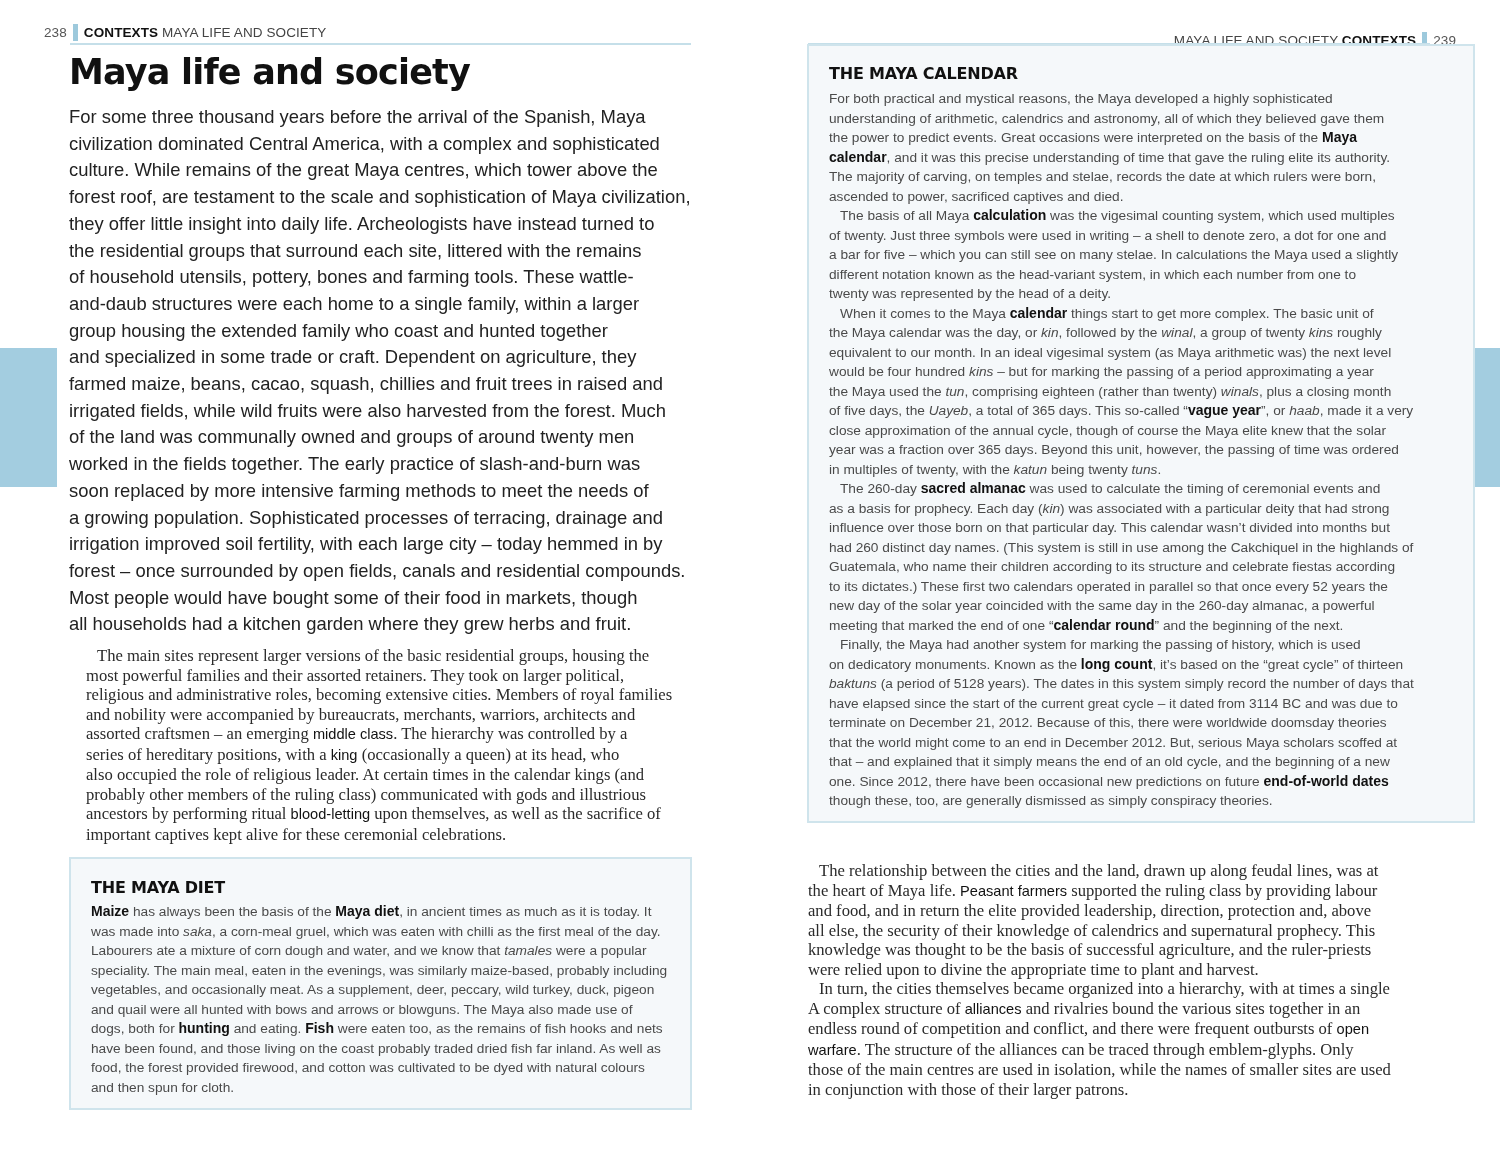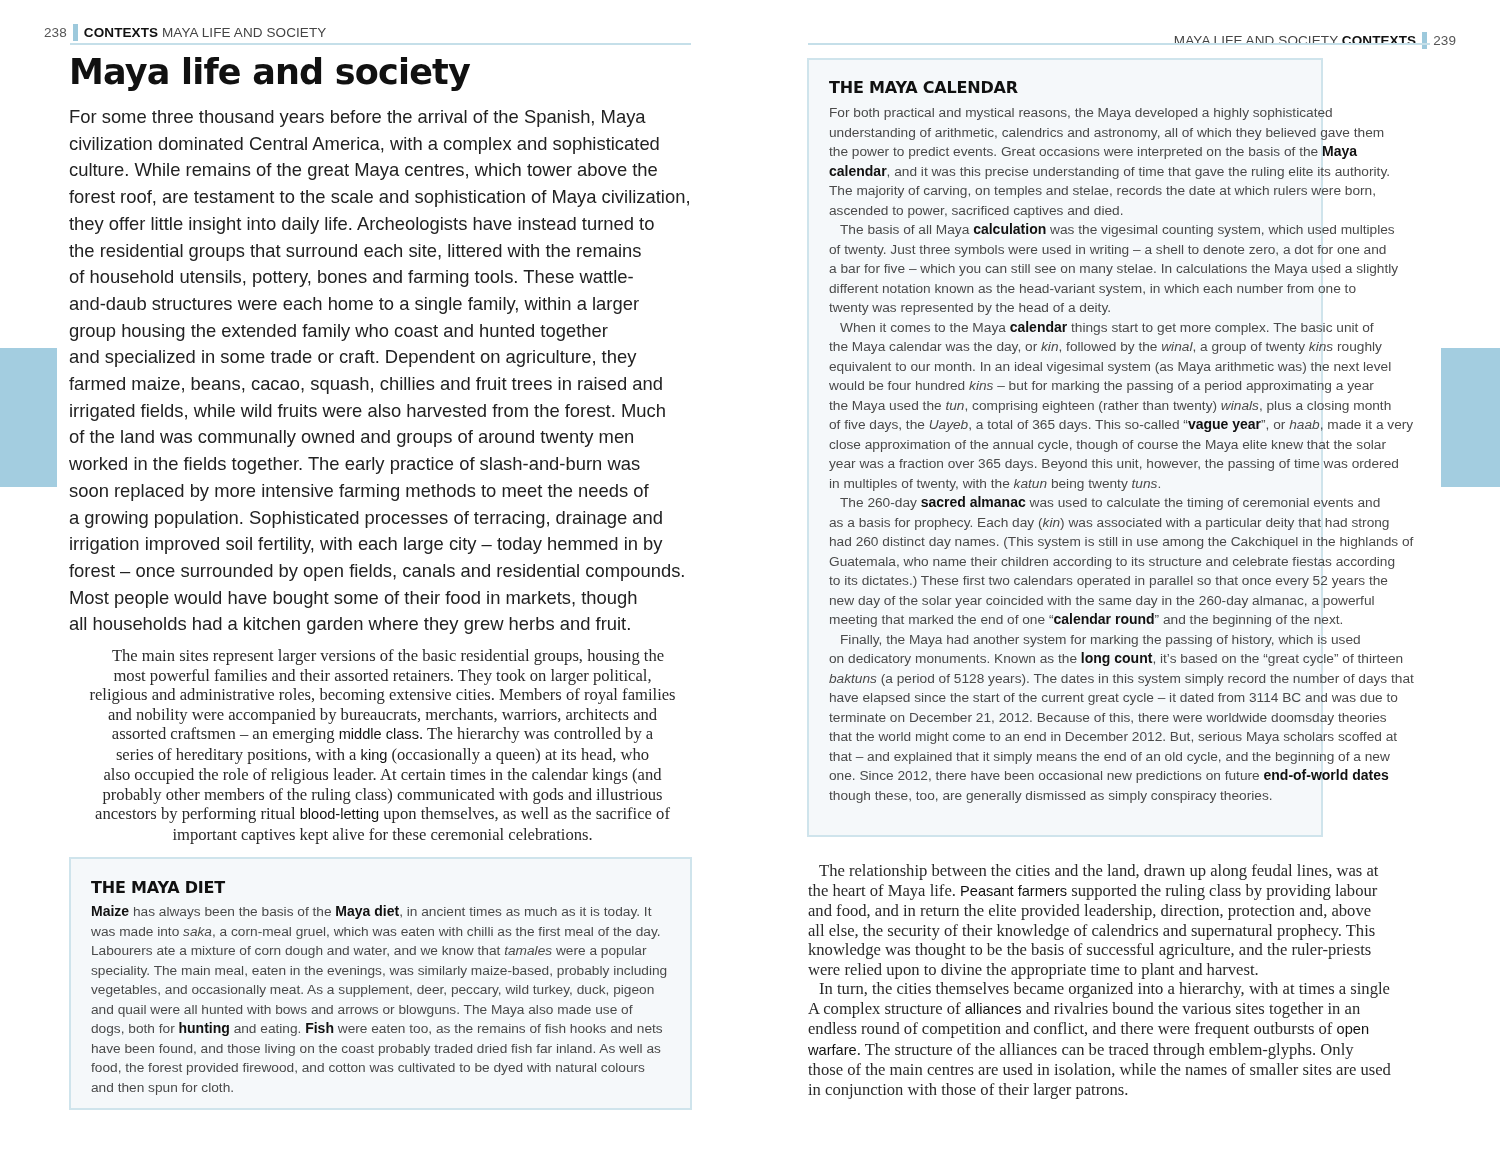--- a/index.html
+++ b/index.html
@@ -44,30 +44,30 @@
     font-family: "Liberation Sans", sans-serif; font-size: 18.4px; color: #222;
     line-height: 26.7px;
   }
   .line { white-space: nowrap; display: block; }
 
   
   .serif {
     font-family: "Liberation Serif", serif; font-size: 16.6px; color: #2a2a2a; line-height: 19.5px;
   }
   .serif .b { font-family: "Liberation Sans", sans-serif; font-size: 14.6px; color: #111; }
-  .body-left { position: absolute; left: 70px; top: 646px; width: 625px; text-align: center; }
+  .body-left { position: absolute; left: 86px; top: 646px; width: 625px; }
   .body-right { position: absolute; left: 58px; top: 861px; width: 625px; }
   .indent { padding-left: 11px; }
 
   
   .box {
     position: absolute; background: #f5f8fa; border: 2px solid #cfe4ec; box-sizing: border-box;
   }
   .box-diet { left: 69px; top: 857px; width: 623px; height: 253px; }
-  .box-cal { left: 57px; top: 58px; width: 516px; height: 779px; }
+  .box-cal { left: 57px; top: 44px; width: 668px; height: 779px; }
   .box-title {
     position: absolute; font-family: "DejaVu Sans", sans-serif; font-weight: bold; font-size: 16px; color: #111; letter-spacing: -0.2px;
   }
   .box-text {
     position: absolute; font-family: "Liberation Sans", sans-serif; font-size: 13.7px; color: #4a4a4a; line-height: 19.5px;
   }
   .box-text .b { font-weight: bold; color: #111; font-size: 14px; }
   .box-text .i { font-style: italic; }
   .box-diet .box-title { left: 20px; top: 19px; }
   .box-diet .box-text { left: 20px; top: 43px; }
@@ -167,20 +167,21 @@
         <span class="line"><span>the Maya calendar was the day, or </span><span class="i">kin</span><span>, followed by the </span><span class="i">winal</span><span>, a group of twenty </span><span class="i">kins</span><span> roughly</span></span>
         <span class="line"><span>equivalent to our month. In an ideal vigesimal system (as Maya arithmetic was) the next level</span></span>
         <span class="line"><span>would be four hundred </span><span class="i">kins</span><span> – but for marking the passing of a period approximating a year</span></span>
         <span class="line"><span>the Maya used the </span><span class="i">tun</span><span>, comprising eighteen (rather than twenty) </span><span class="i">winals</span><span>, plus a closing month</span></span>
         <span class="line"><span>of five days, the </span><span class="i">Uayeb</span><span>, a total of 365 days. This so-called “</span><span class="b">vague year</span><span>”, or </span><span class="i">haab</span><span>, made it a very</span></span>
         <span class="line"><span>close approximation of the annual cycle, though of course the Maya elite knew that the solar</span></span>
         <span class="line"><span>year was a fraction over 365 days. Beyond this unit, however, the passing of time was ordered</span></span>
         <span class="line"><span>in multiples of twenty, with the </span><span class="i">katun</span><span> being twenty </span><span class="i">tuns</span><span>.</span></span>
         <span class="line ind"><span>The 260-day </span><span class="b">sacred almanac</span><span> was used to calculate the timing of ceremonial events and</span></span>
         <span class="line"><span>as a basis for prophecy. Each day (</span><span class="i">kin</span><span>) was associated with a particular deity that had strong</span></span>
+        <span class="line"><span>influence over those born on that particular day. This calendar wasn’t divided into months but</span></span>
         <span class="line"><span>had 260 distinct day names. (This system is still in use among the Cakchiquel in the highlands of</span></span>
         <span class="line"><span>Guatemala, who name their children according to its structure and celebrate fiestas according</span></span>
         <span class="line"><span>to its dictates.) These first two calendars operated in parallel so that once every 52 years the</span></span>
         <span class="line"><span>new day of the solar year coincided with the same day in the 260-day almanac, a powerful</span></span>
         <span class="line"><span>meeting that marked the end of one “</span><span class="b">calendar round</span><span>” and the beginning of the next.</span></span>
         <span class="line ind"><span>Finally, the Maya had another system for marking the passing of history, which is used</span></span>
         <span class="line"><span>on dedicatory monuments. Known as the </span><span class="b">long count</span><span>, it’s based on the “great cycle” of thirteen</span></span>
         <span class="line"><span class="i">baktuns</span><span> (a period of 5128 years). The dates in this system simply record the number of days that</span></span>
         <span class="line"><span>have elapsed since the start of the current great cycle – it dated from 3114 BC and was due to</span></span>
         <span class="line"><span>terminate on December 21, 2012. Because of this, there were worldwide doomsday theories</span></span>

